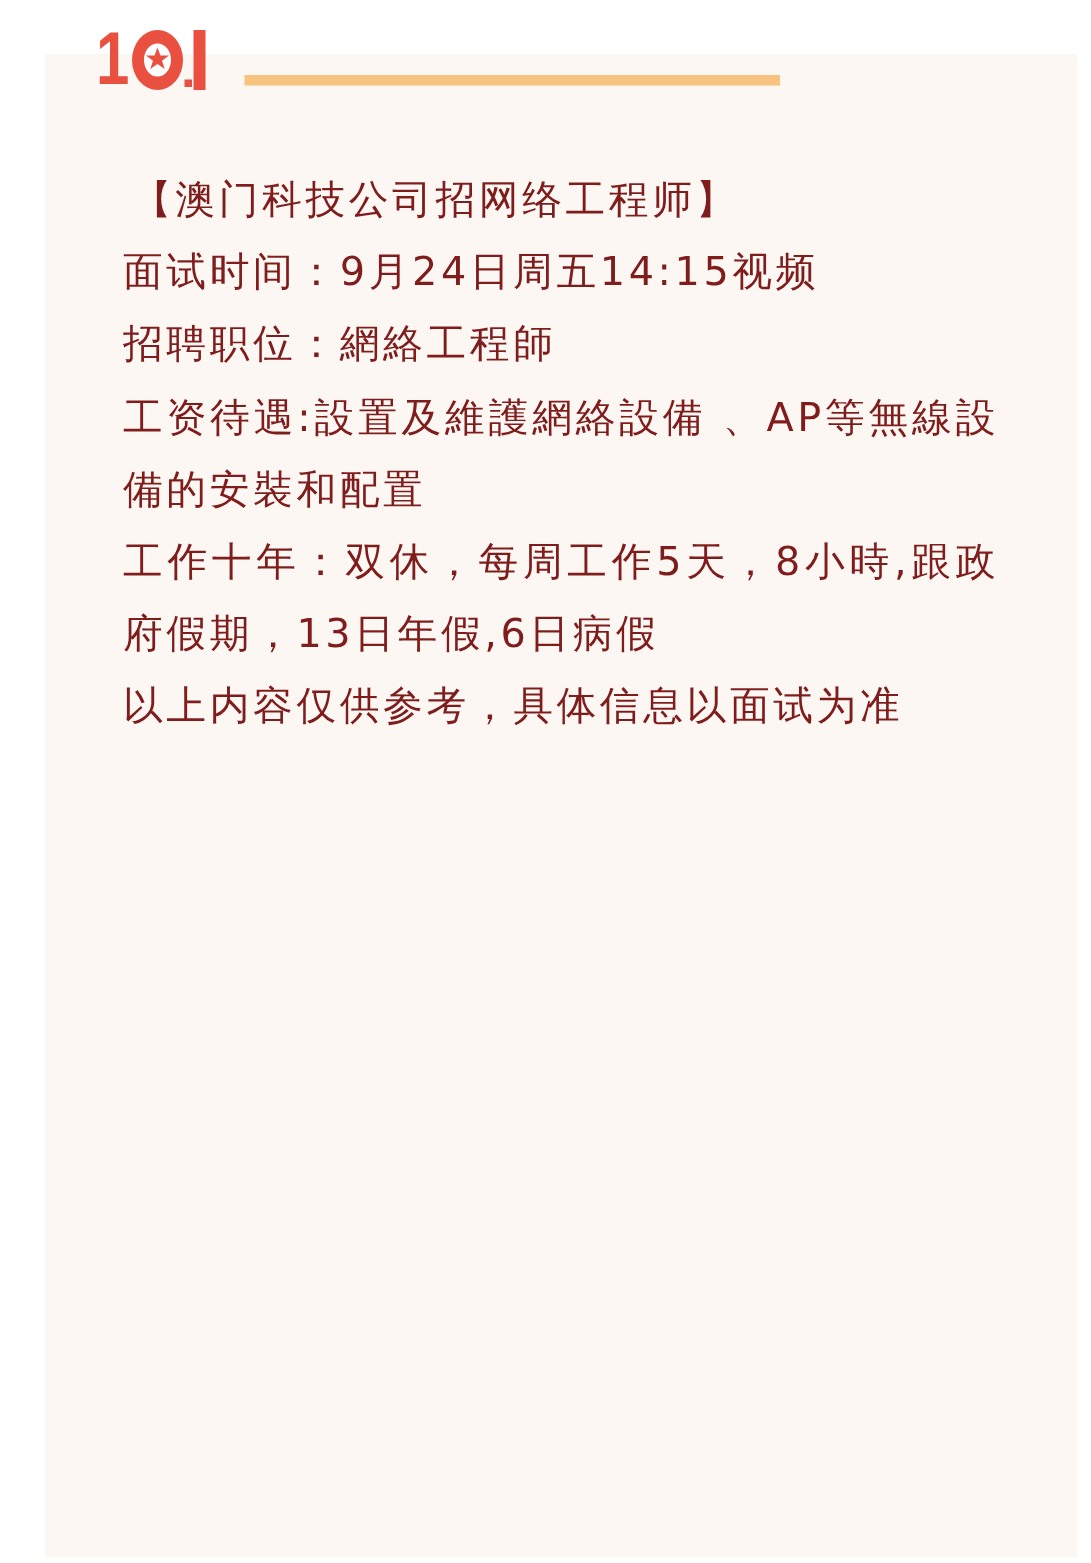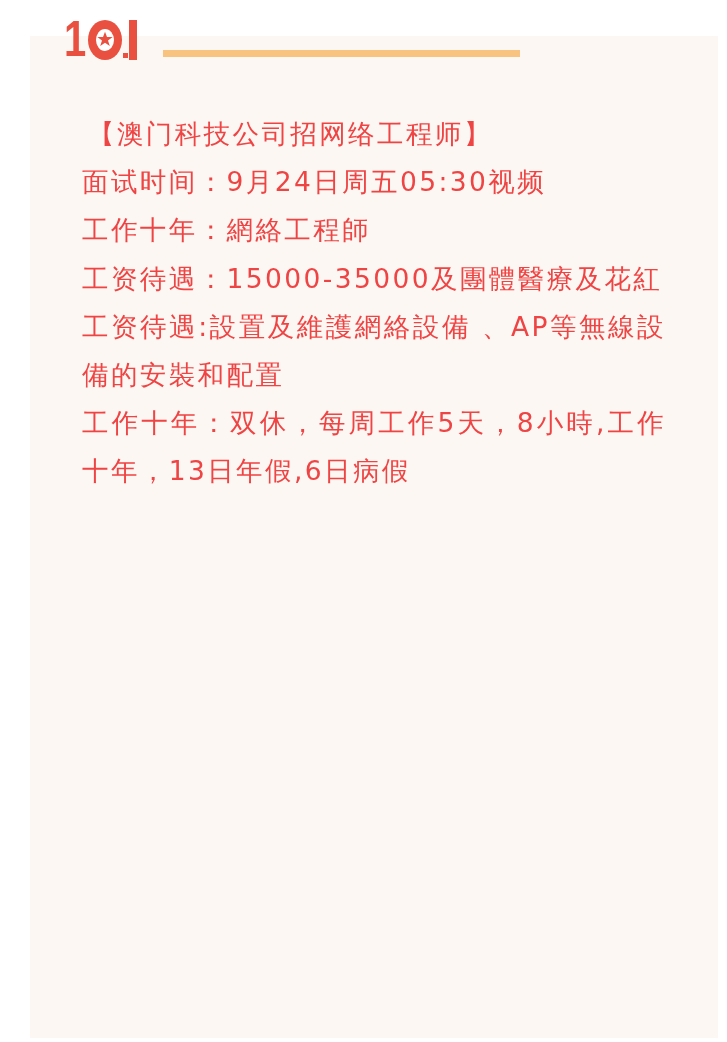--- a/index.html
+++ b/index.html
@@ -91,21 +91,21 @@
       width: 357px;
       height: 7px;
       background: #f8c37e;
       z-index: 2;
     }
     .content {
       position: absolute;
       left: 82px;
       top: 110px;
       width: 584px;
-      color: #ef4444;
+      color: #7f1d1d;
       font-size: 26.5px;
       line-height: 48.2px;
       letter-spacing: 2.4px;
     }
     .content p {
       margin: 0;
       padding: 0;
       text-align: justify;
       text-align-last: left;
     }
@@ -127,18 +127,18 @@
     </svg>
   </span>
   <span class="dot"></span>
   <span class="bar"></span>
 </div>
 
 <div class="accent-line"></div>
 
 <div class="content">
   <p class="title">【澳门科技公司招网络工程师】</p>
-  <p>面试时间：9月24日周五05:30视频</p>
-  <p>工作十年：網絡工程師</p>
-  <p>工资待遇：15000-35000及團體醫療及花紅</p>
+  <p>面试时间：9月24日周五14:15视频</p>
+  <p>招聘职位：網絡工程師</p>
   <p>工资待遇:設置及維護網絡設備 、AP等無線設備的安裝和配置</p>
-  <p>工作十年：双休，每周工作5天，8小時,工作十年，13日年假,6日病假</p>
+  <p>工作十年：双休，每周工作5天，8小時,跟政府假期，13日年假,6日病假</p>
+  <p>以上内容仅供参考，具体信息以面试为准</p>
 </div>
 
 </body></html>

